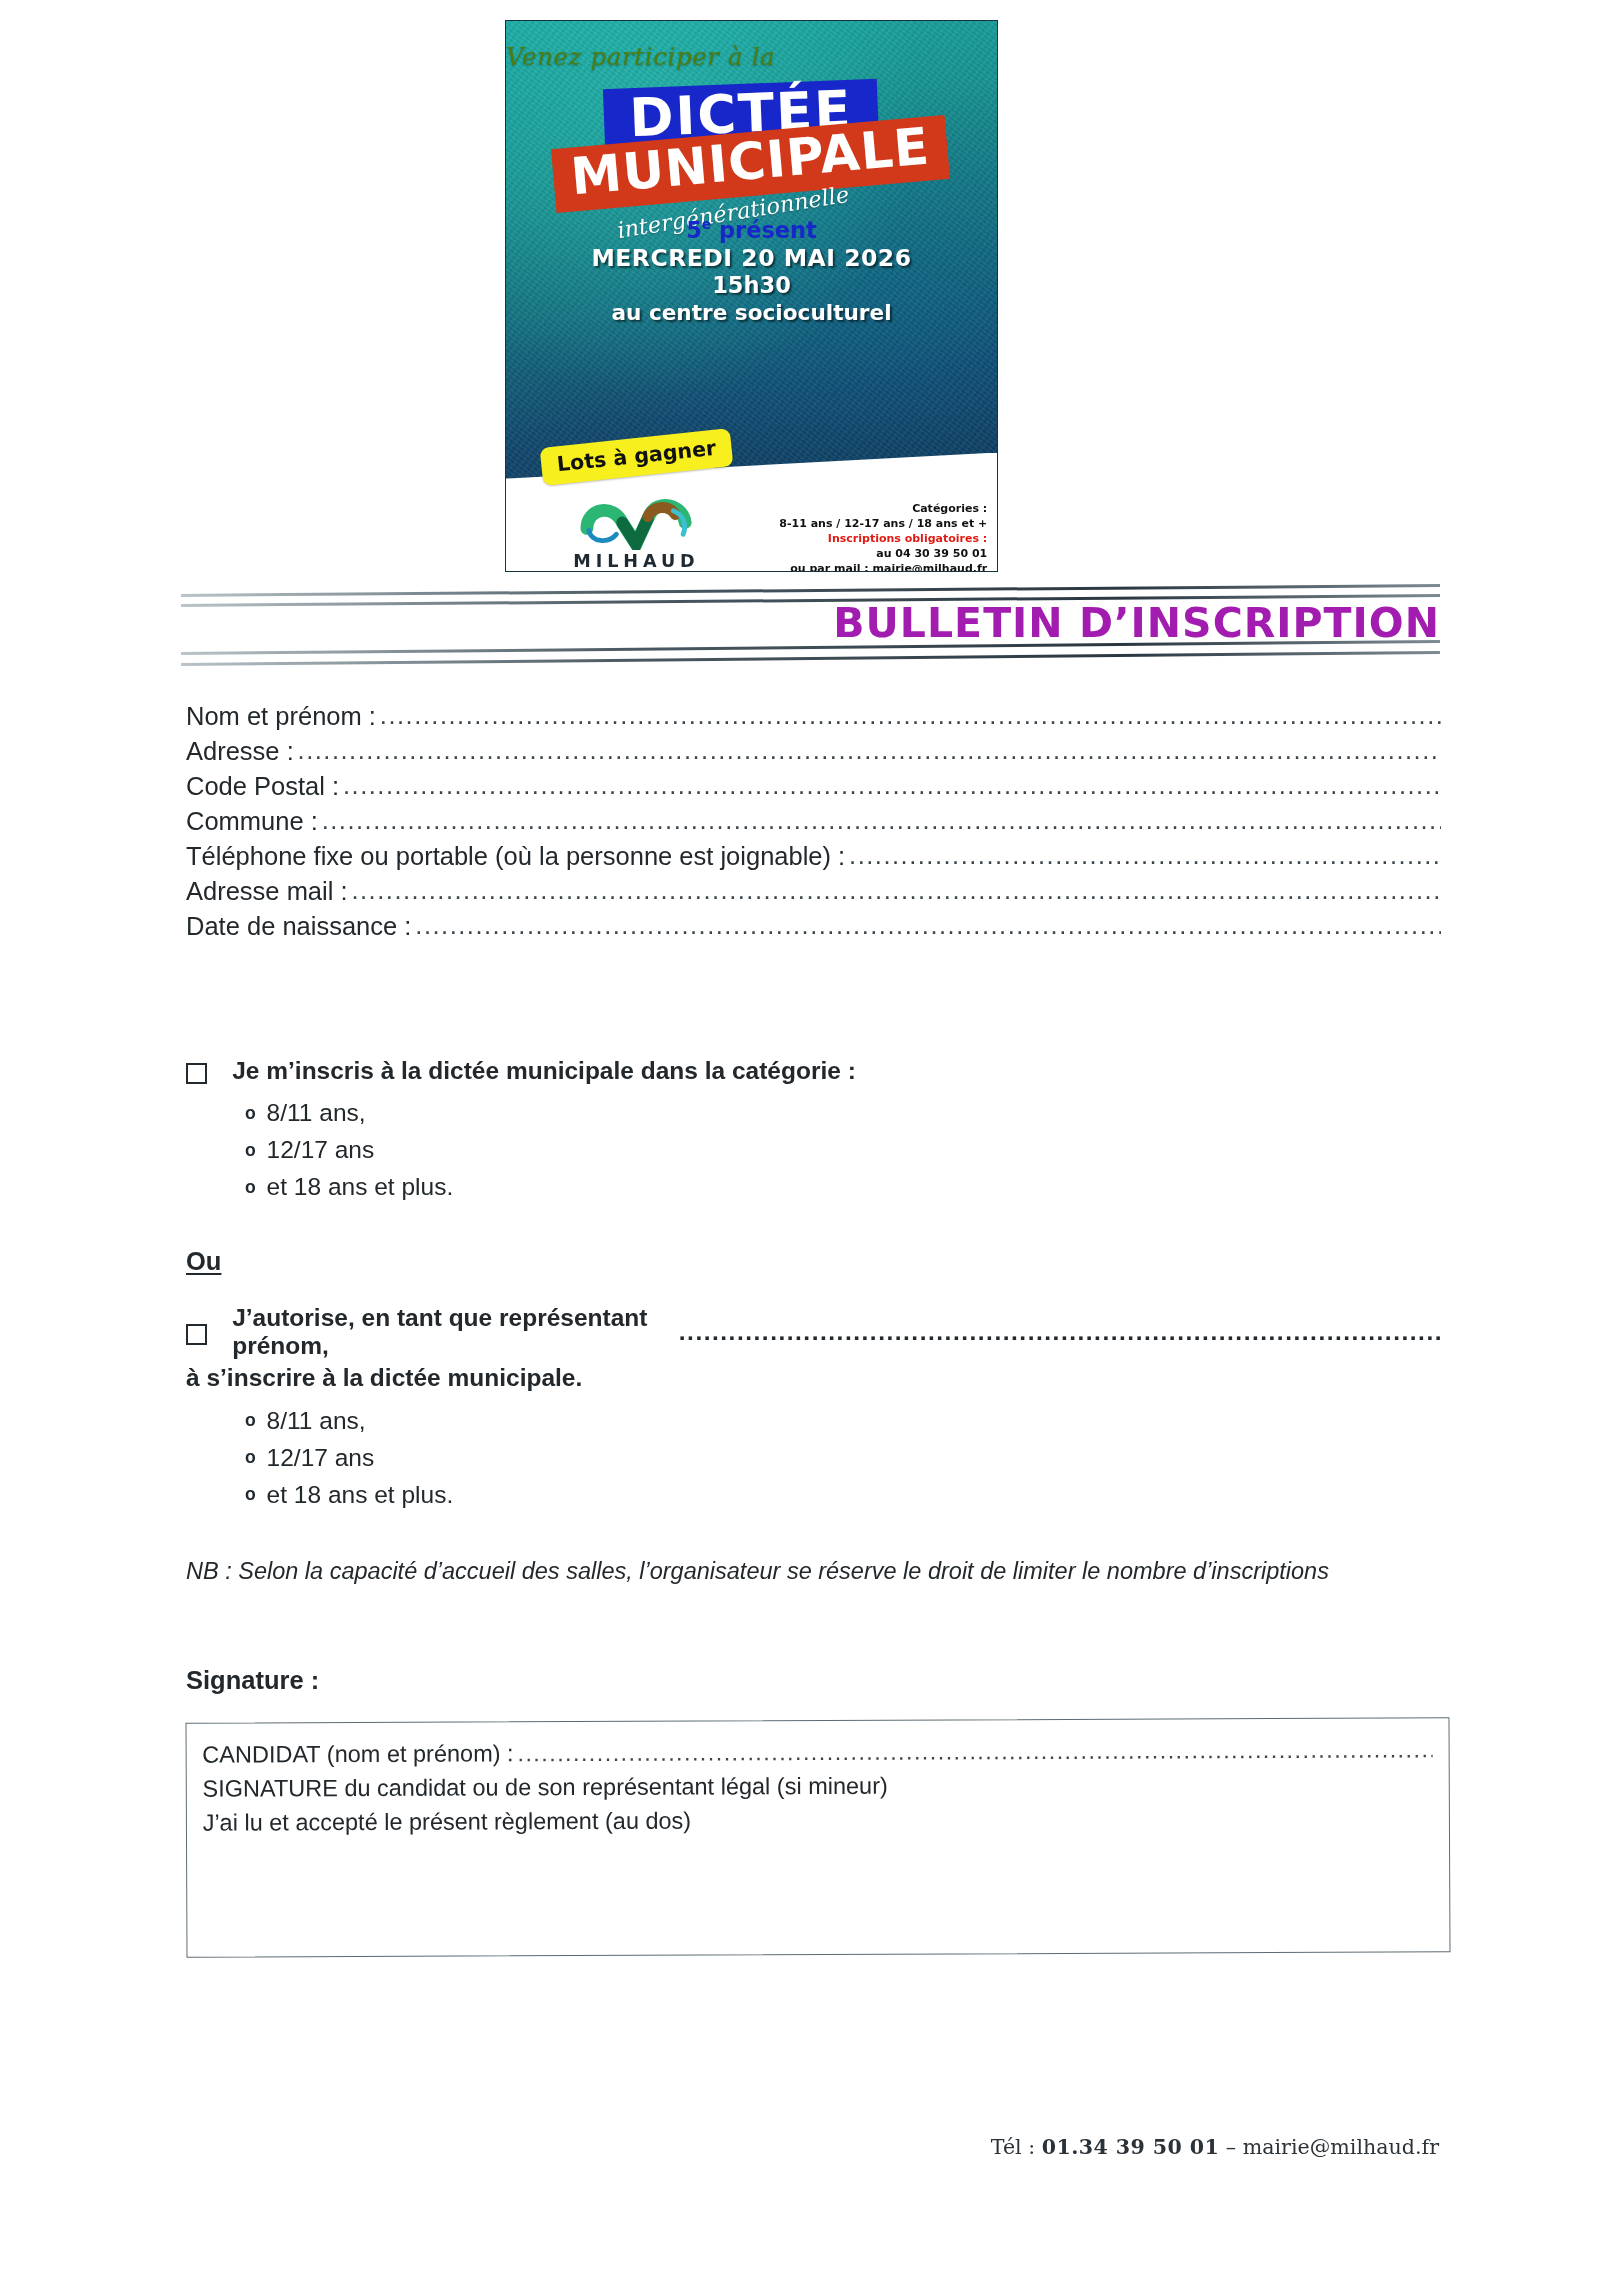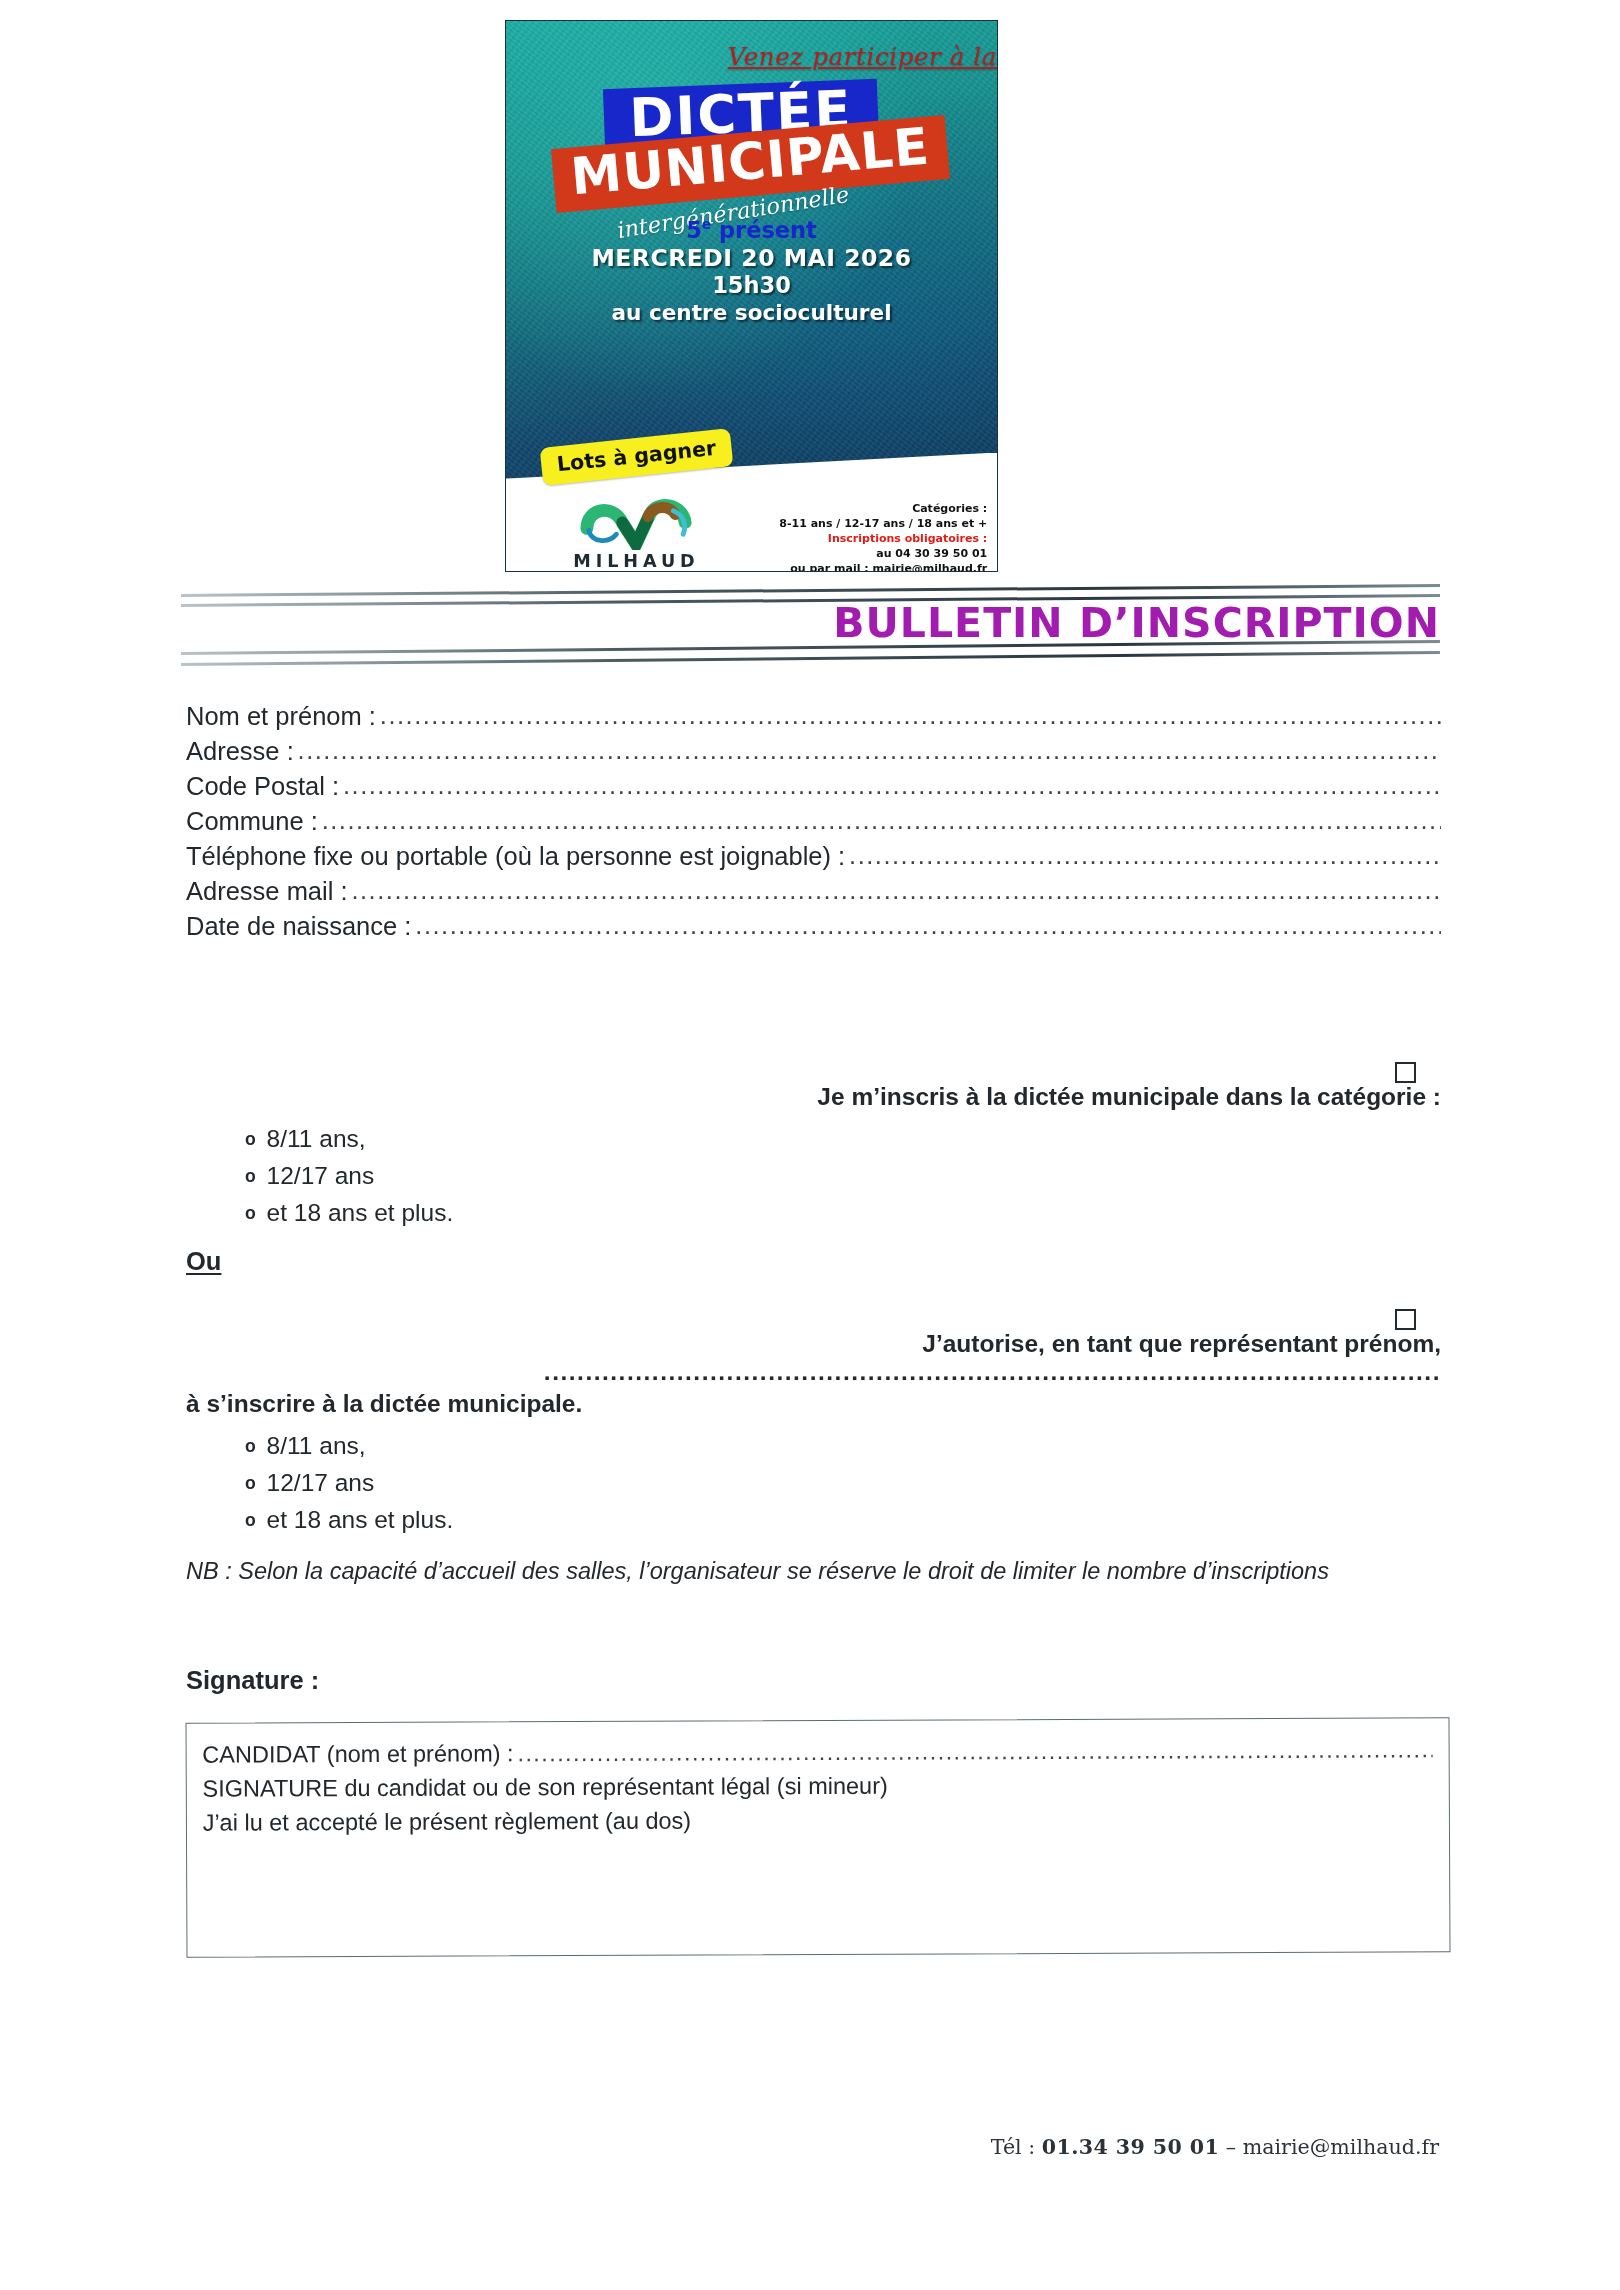--- a/index.html
+++ b/index.html
@@ -53,28 +53,27 @@
     bottom: 0;
     width: 100%;
     height: 118px;
     background: #ffffff;
     clip-path: polygon(0 22%, 100% 0, 100% 100%, 0 100%);
   }
   .p-venez {
     position: absolute;
     left: 0; right: 0;
     top: 21.6px;
-    text-align: right;
+    text-align: left;
     font-family: "DejaVu Serif", serif;
     font-style: italic;
     font-size: 24.5px;
-    color: #b91c1c;
+    color: #4d7c0f;
     letter-spacing: 0.6px;
     text-shadow: 0 1px 2px rgba(0,0,0,.3);
-    text-decoration: underline;
   }
   .p-dictee-wrap {
     position: absolute;
     left: 98px;
     top: 63px;
     transform: rotate(-2.2deg);
   }
   .p-dictee {
     background: #1727c9;
     color: #ffffff;
@@ -240,25 +239,24 @@
     top: -1px;
   }
 
   
   #check1 { position: absolute; left: 186px; top: 1057px; width: 1255px; }
   #ou-label { position: absolute; left: 186px; top: 1247px; }
   #check2 { position: absolute; left: 186px; top: 1304px; width: 1255px; }
 
   .chk-line {
     display: flex;
-    align-items: flex-end;
+    align-items: center;
     font-size: 24.5px;
     font-weight: bold;
     line-height: 1.15;
-    flex-direction: column;
   }
   .chkbox {
     flex: 0 0 auto;
     width: 16.7px;
     height: 16.7px;
     border: 2.5px solid #222a30;
     margin-right: 25.5px;
     margin-top: 4.9px;
     background: #fff;
   }

